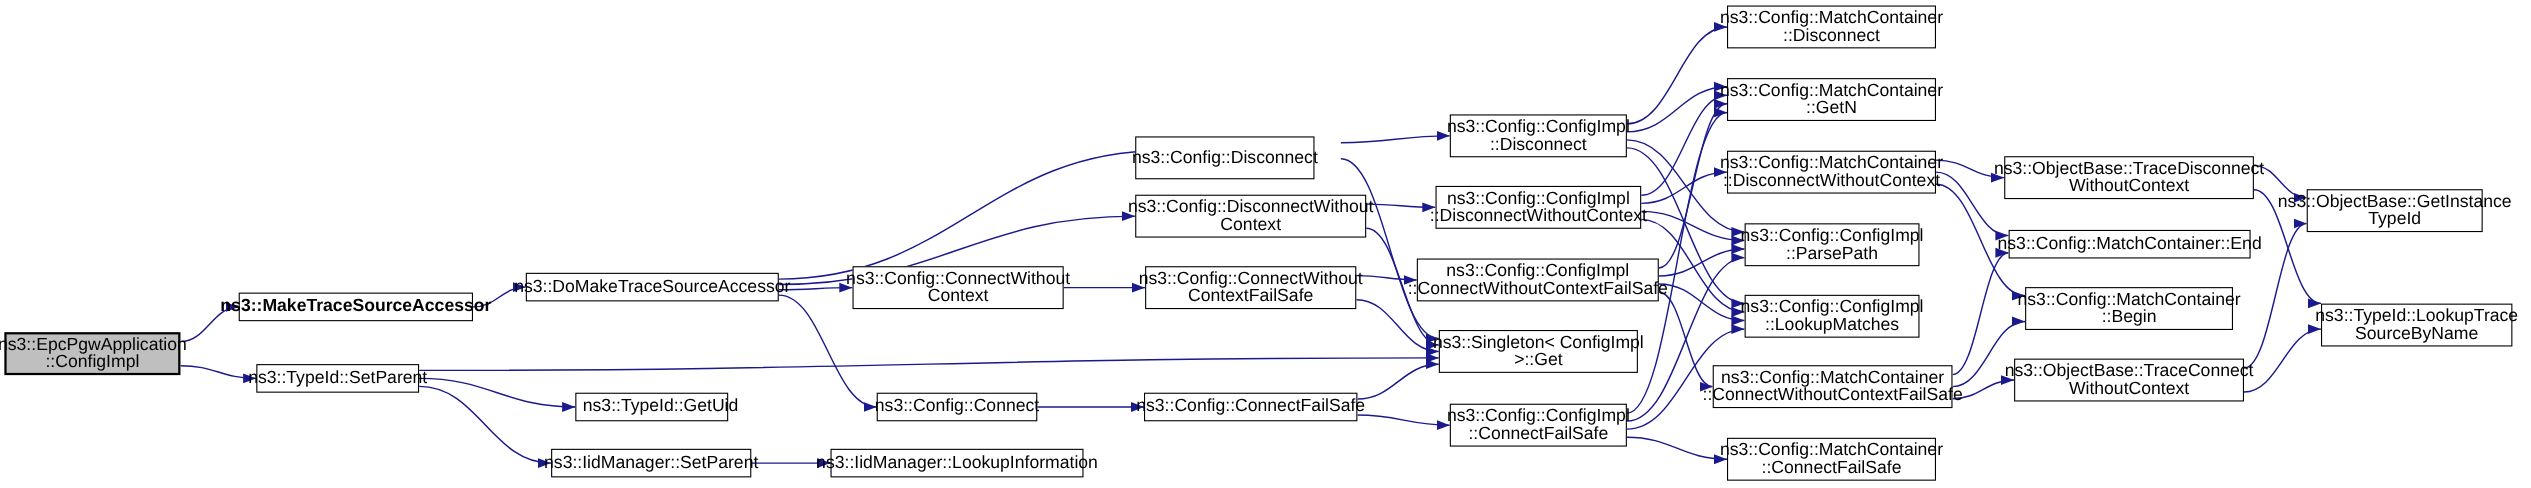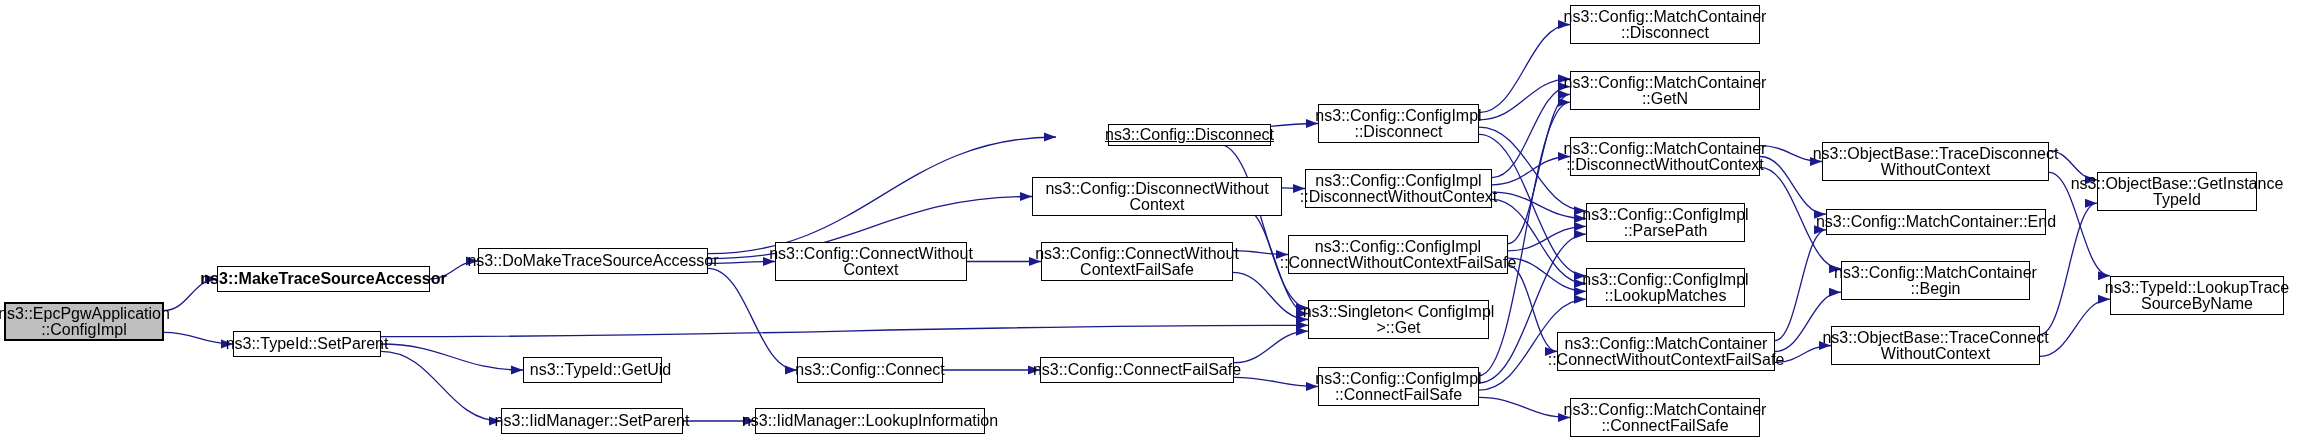--- a/index.html
+++ b/index.html
@@ -106,24 +106,24 @@
     </div>
     <div class="node" style="left: 478px; top: 248px; width: 230px; height: 26px;">
       <div class="lbl">ns3::DoMakeTraceSourceAccessor</div>
     </div>
     <div class="node" style="left: 523px; top: 357px; width: 139px; height: 26px; padding-left: 16px;">
       <div class="lbl">ns3::TypeId::GetUid</div>
     </div>
     <div class="node" style="left: 501px; top: 408px; width: 182px; height: 26px;">
       <div class="lbl">ns3::IidManager::SetParent</div>
     </div>
-    <div class="node" style="left: 1108px; top: 124px; width: 163px; height: 22px; text-decoration: underline;">
+    <div class="node" style="left: 1032px; top: 124px; width: 163px; height: 39px;">
       <div class="lbl">ns3::Config::Disconnect</div>
     </div>
-    <div class="node" style="left: 1032px; top: 177px; width: 250px; height: 39px;">
+    <div class="node" style="left: 1032px; top: 177px; width: 210px; height: 39px;">
       <div class="lbl">ns3::Config::DisconnectWithout</div>
       <div class="lbl">Context</div>
     </div>
     <div class="node" style="left: 775px; top: 242px; width: 192px; height: 39px;">
       <div class="lbl">ns3::Config::ConnectWithout</div>
       <div class="lbl">Context</div>
     </div>
     <div class="node" style="left: 1041px; top: 242px; width: 192px; height: 39px;">
       <div class="lbl">ns3::Config::ConnectWithout</div>
       <div class="lbl">ContextFailSafe</div>

